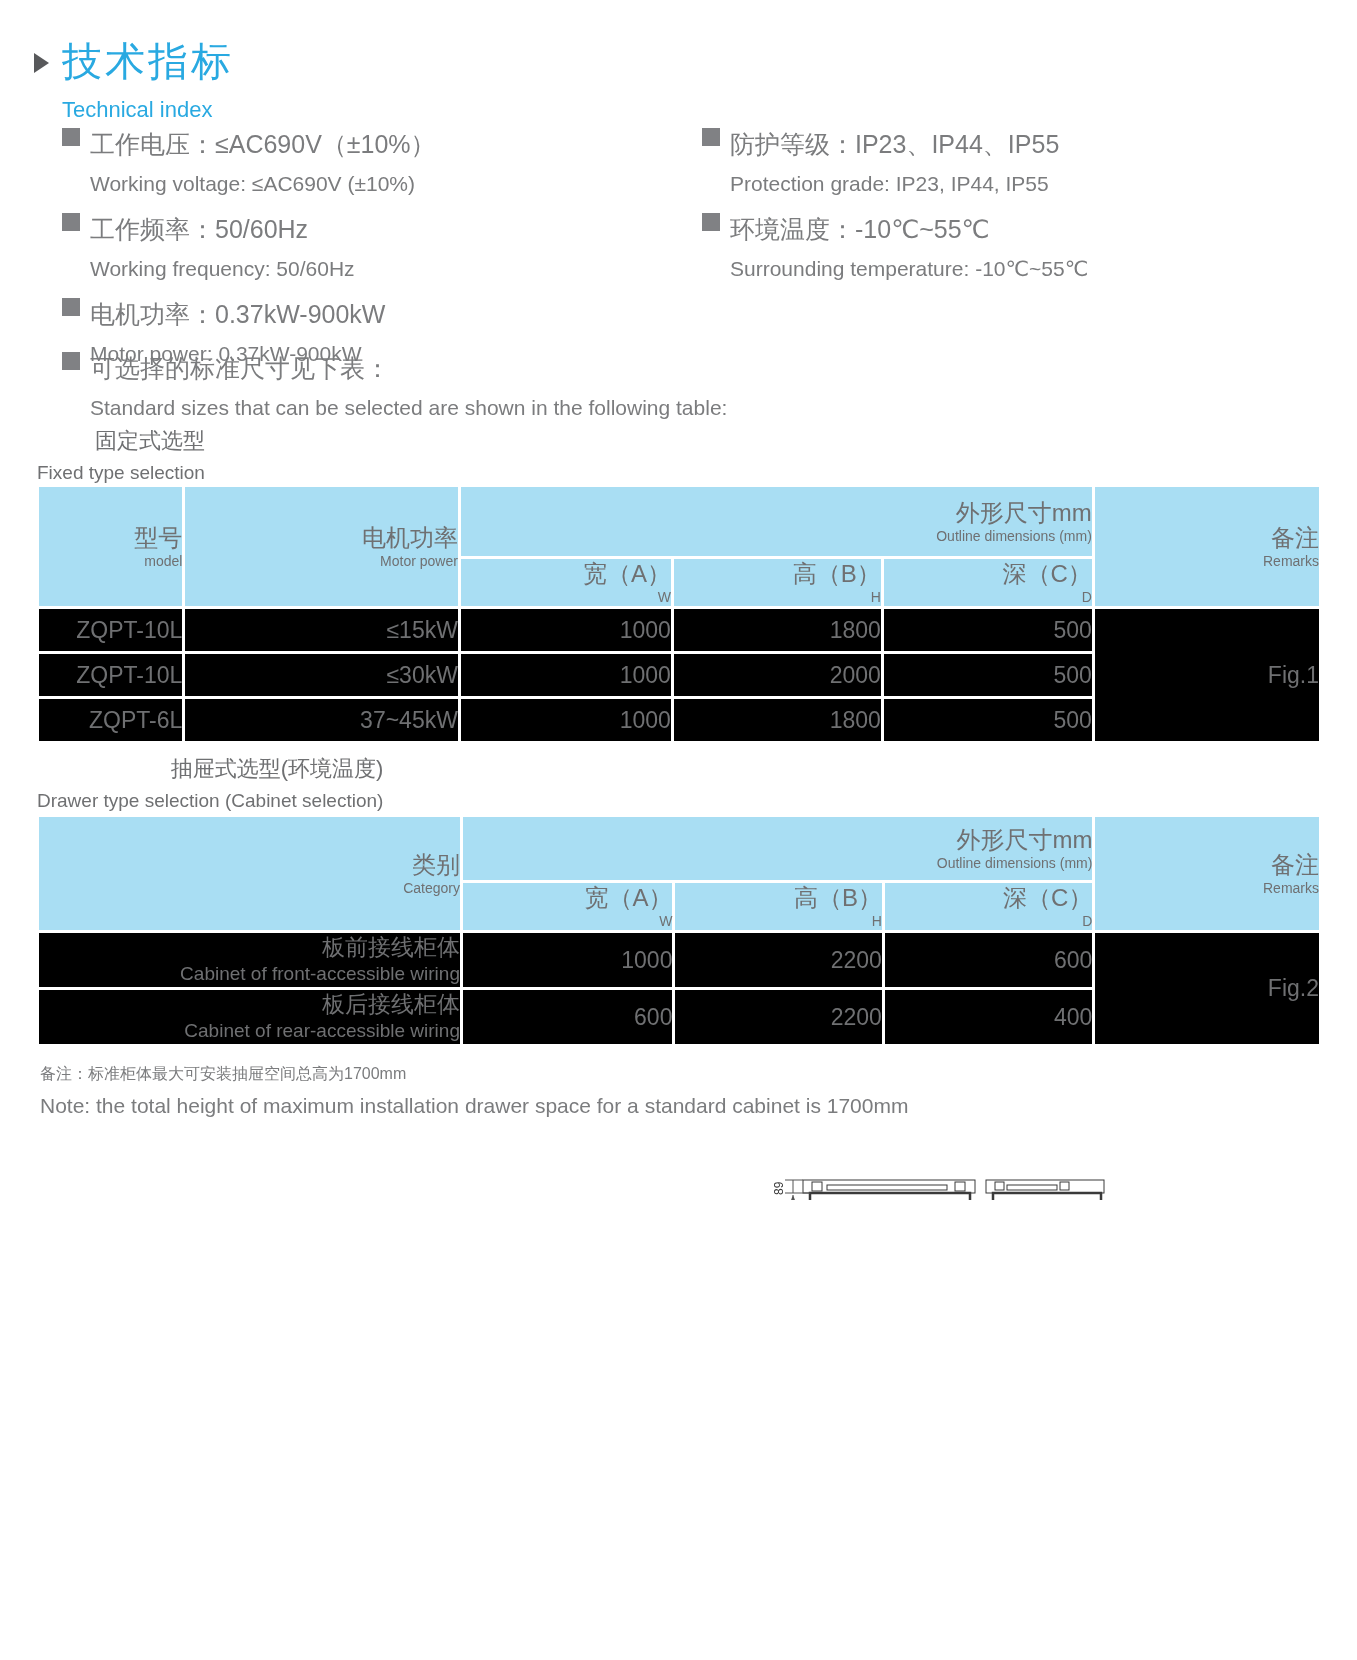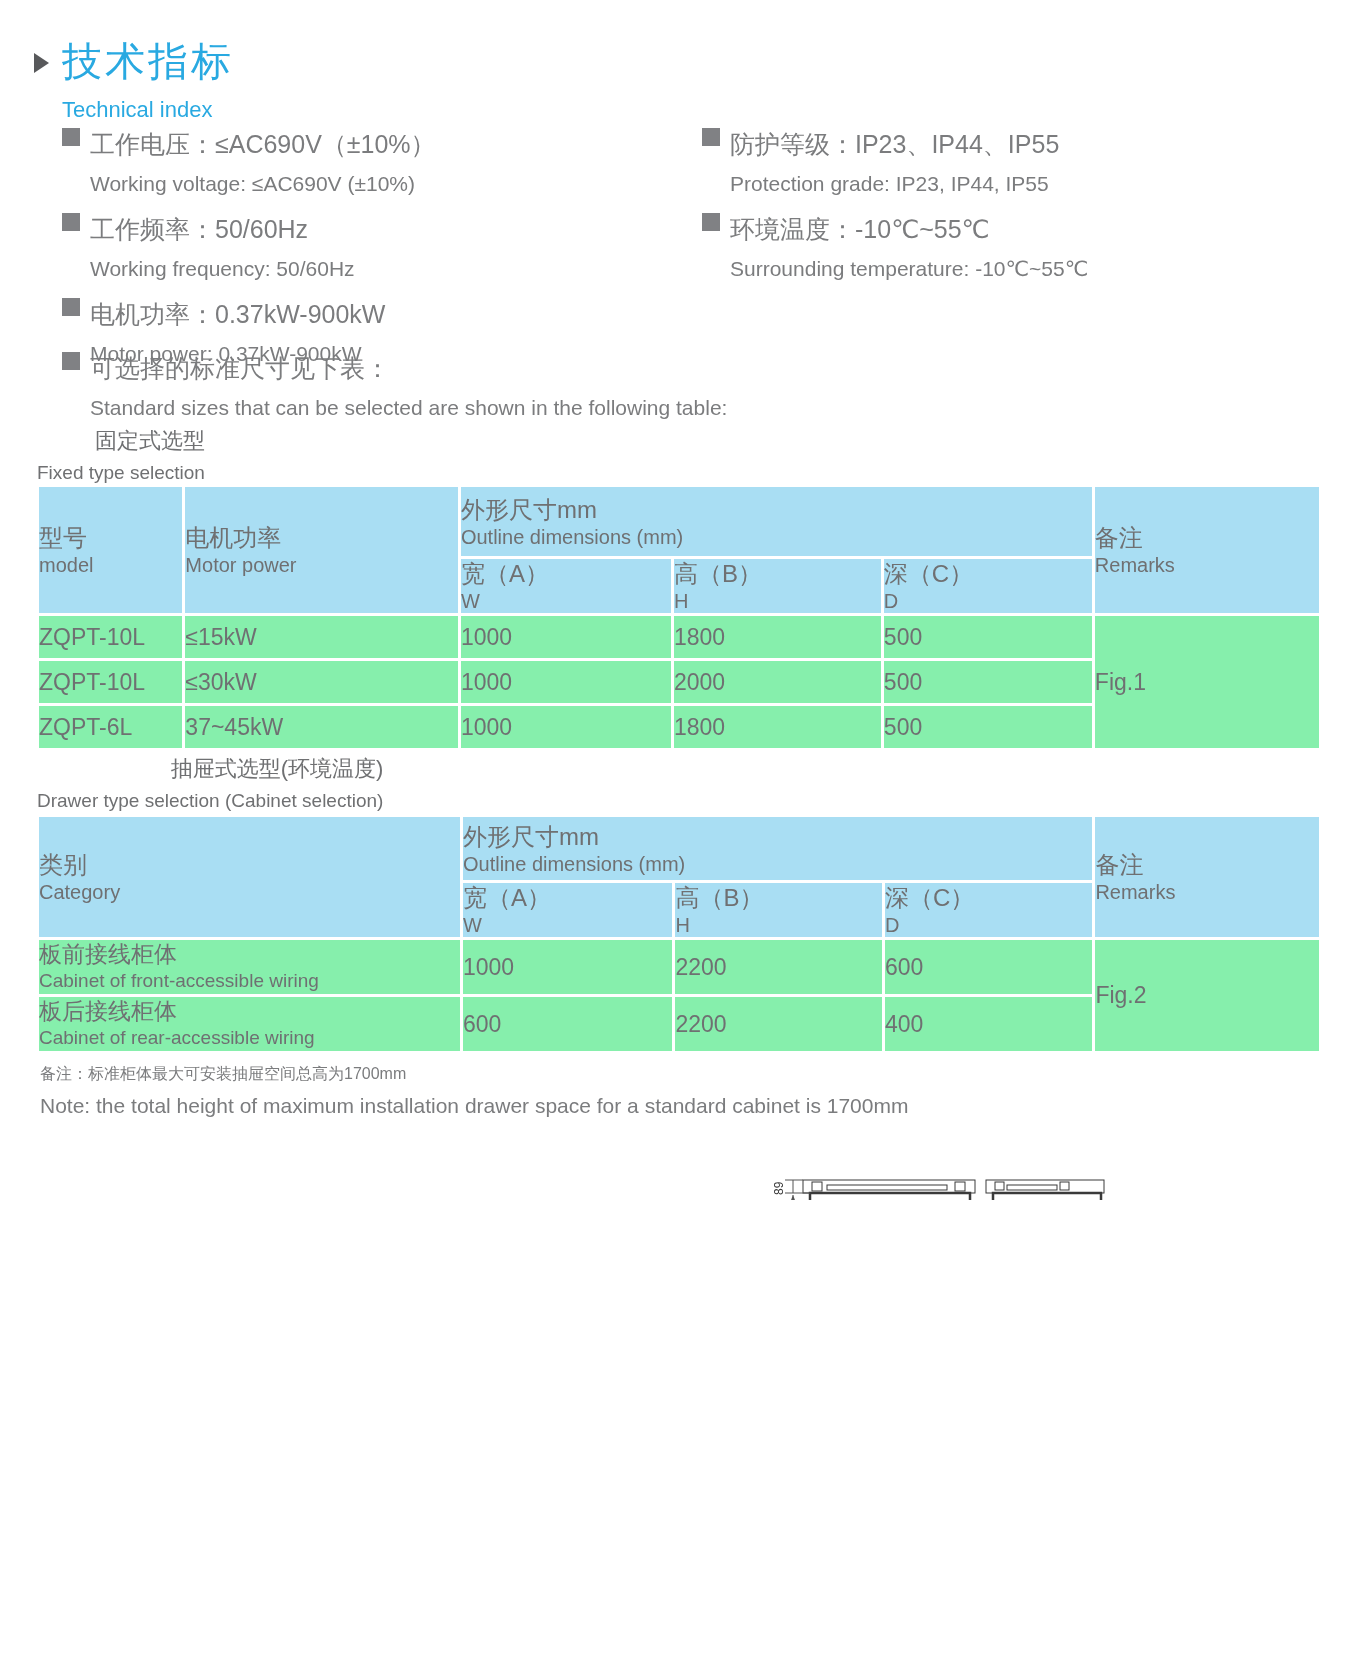--- a/index.html
+++ b/index.html
@@ -20,26 +20,26 @@
   .spec-zh{display:flex;align-items:flex-start;font-size:25px;color:#7b7c7e;margin-bottom:11px;}
   .bullet{width:18px;height:18px;background:#808184;margin-right:10px;flex:none;}
   .spec-en{font-size:21px;color:#7b7c7e;margin:0 0 17px 28px;}
   .spec-row4{position:absolute;left:62px;top:352px;}
   
   .tlabel{position:absolute;left:37px;color:#6f7072;text-align:right;}
   .tlabel .lz{font-size:22px;display:block;margin-bottom:6px;}
   .tlabel .le{font-size:19px;display:block;}
   
   table.spec-table{position:absolute;left:36px;border-collapse:collapse;table-layout:fixed;width:1286px;}
-  .spec-table th,.spec-table td{border:3px solid #fff;text-align:left;vertical-align:middle;
+  .spec-table th,.spec-table td{border:3px solid #fff;text-align:right;vertical-align:middle;
         padding:0;font-weight:normal;color:#6f7072;}
   .spec-table th{background:#a9def3;}
-  .spec-table td{background:#86efac;}
+  .spec-table td{background:#000000;}
   .hz{display:block;font-size:24px;line-height:1.25;}
-  .he{display:block;font-size:20px;line-height:1.2;}
+  .he{display:block;font-size:14px;line-height:1.2;}
   .cv{font-size:23px;}
   .cz{display:block;font-size:23px;line-height:1.2;}
   .ce{display:block;font-size:19px;line-height:1.25;}
   .r-h1{height:72px;} .r-h2{height:50px;} .r-d{height:45px;}
   .r2-h1{height:66px;} .r-d2{height:57px;}
   
   .foot{position:absolute;left:40px;color:#7b7c7e;}
   
   svg.fig{position:absolute;}
   svg.fig text{font-family:"Liberation Sans","DejaVu Sans",sans-serif;fill:#3a3a3a;}

